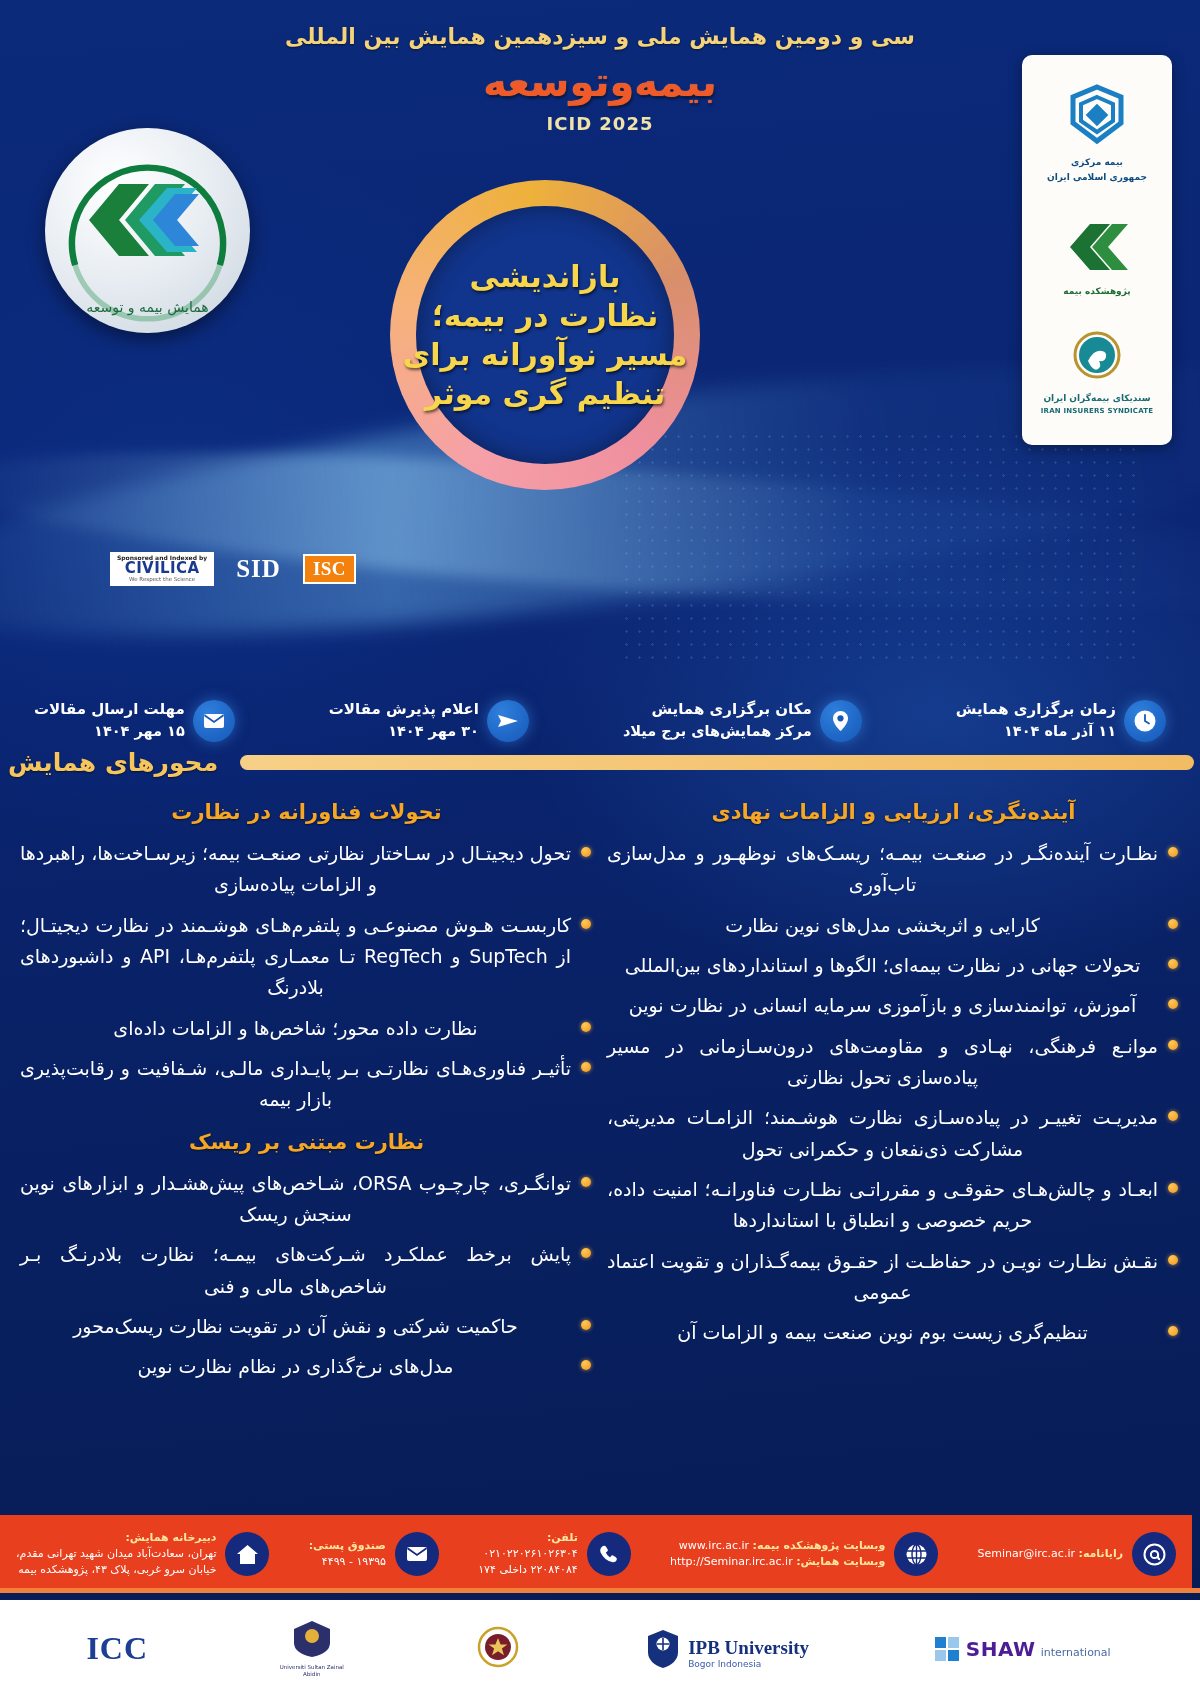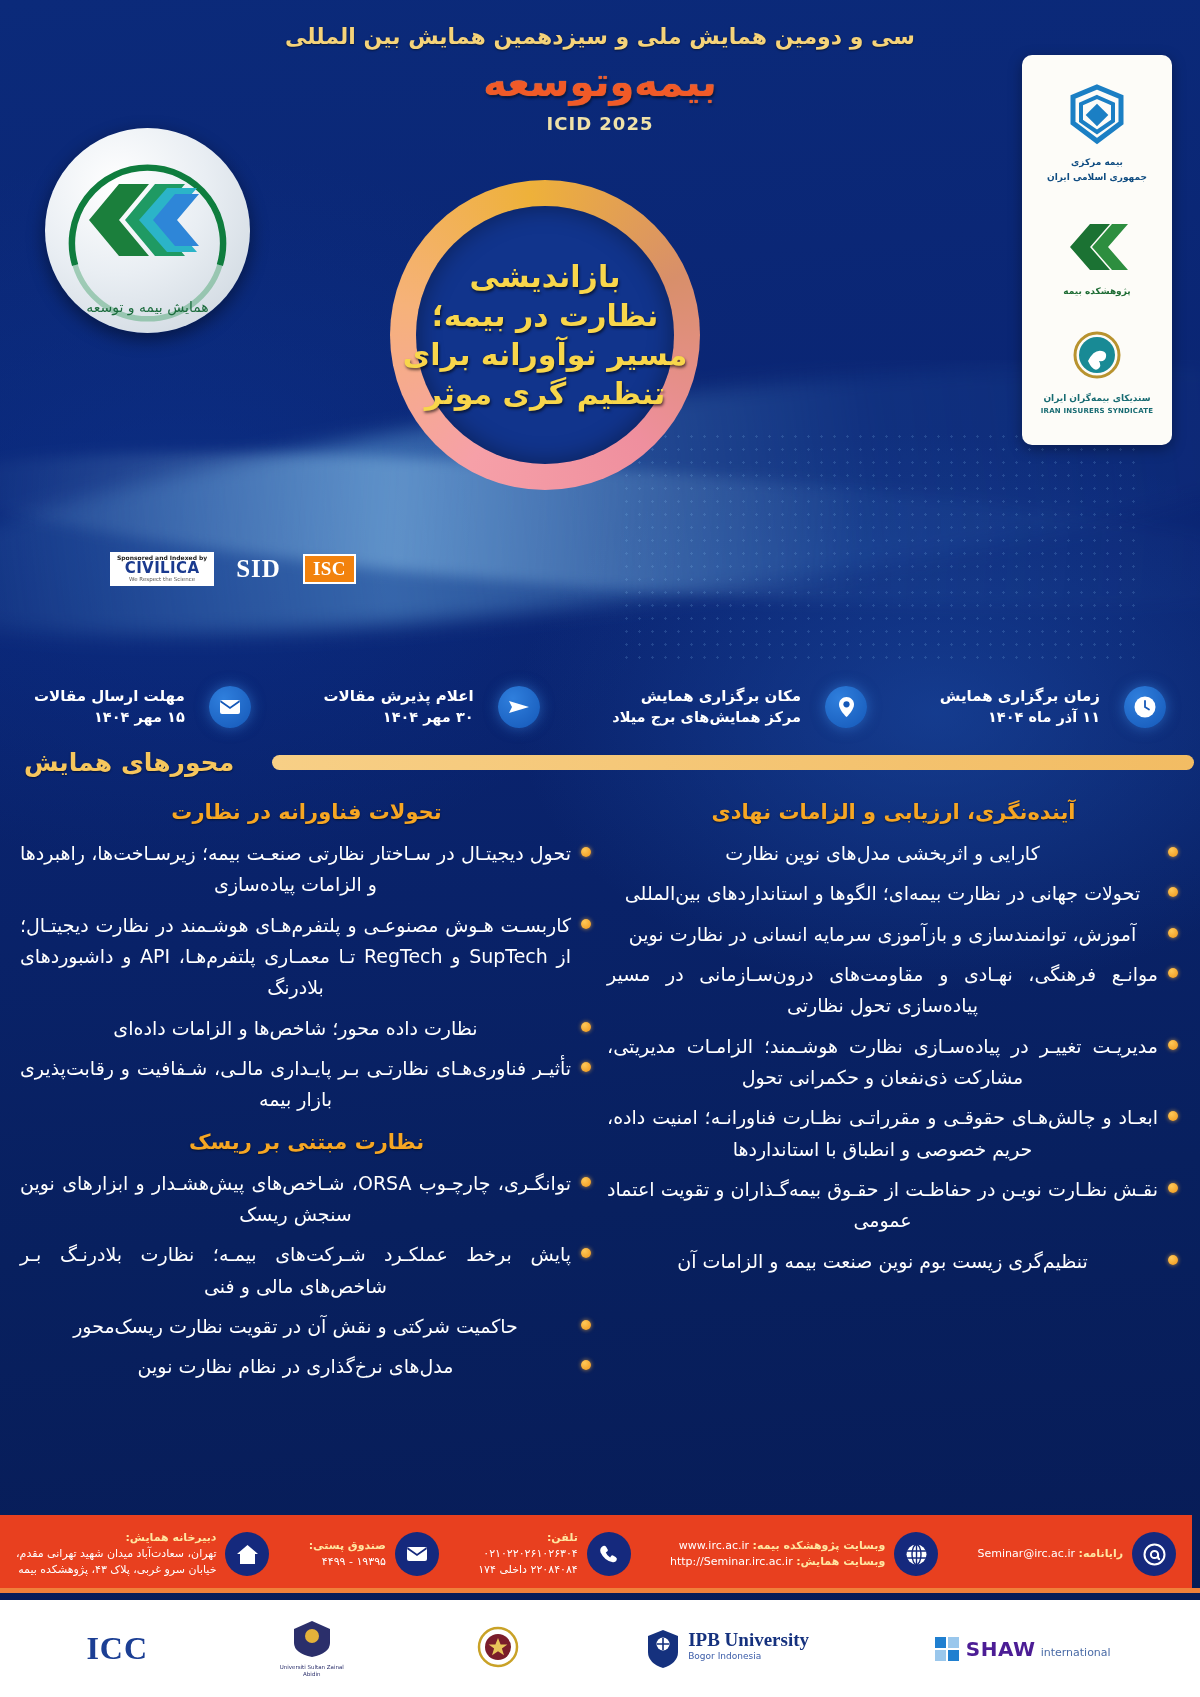--- a/index.html
+++ b/index.html
@@ -69,36 +69,36 @@
   .sid { color:#fff; font-weight:bold; font-size:25px; font-family:"Liberation Serif",serif; letter-spacing:1px; }
   .civ { background:#fff; padding:3px 7px; text-align:center; line-height:1.05; }
   .civ .t1 { font-size:6px; font-weight:bold; color:#222; }
   .civ .t2 { font-size:15px; font-weight:bold; color:#1a3a8f; letter-spacing:.4px; }
   .civ .t3 { font-size:5.5px; color:#555; }
 
   
   .infostrip { position:absolute; top:672px; left:0; right:0; height:70px;
      display:flex; flex-direction:row-reverse; justify-content:space-between;
      padding:0 34px; z-index:6; }
-  .infoitem { display:flex; flex-direction:row; align-items:center; gap:24px; }
+  .infoitem { display:flex; flex-direction:row; align-items:flex-end; gap:8px; }
   .infoicon { width:42px; height:42px; border-radius:50%;
      background:radial-gradient(circle at 35% 30%,#2f7fdd,#1558b8);
      box-shadow:0 0 14px rgba(60,140,230,.55); display:flex; align-items:center;
      justify-content:center; color:#fff; flex:0 0 auto; }
   .infotxt { text-align:right; color:#ffffff; line-height:1.45; }
   .infotxt .l { font-size:15px; font-weight:bold; }
   .infotxt .v { font-size:14.5px; font-weight:bold; }
 
   
   .banner { position:absolute; top:748px; left:0; right:0; height:28px; z-index:6;
      display:flex; align-items:center; flex-direction:row-reverse; }
   .banner .bar { flex:1; height:15px; background:linear-gradient(90deg,#f7cf86,#f2bc63);
      border-radius:8px; margin-left:14px; margin-right:6px; }
   .banner .btxt { font-size:25px; font-weight:bold; color:#f6c65d; white-space:nowrap;
-     padding:0 24px; text-shadow:0 1px 2px rgba(0,0,0,.5); }
+     padding:0 8px; text-shadow:0 1px 2px rgba(0,0,0,.5); }
 
   
   .cols { position:absolute; top:786px; left:0; right:0; bottom:198px; display:flex;
      flex-direction:row-reverse; padding:0 20px; gap:14px; z-index:6; }
   .col { flex:1; }
   .sect { margin-bottom:8px; }
   .secthead { text-align:center; font-size:21px; font-weight:bold; color:#f6a623;
      text-shadow:0 1px 2px rgba(0,0,0,.5); margin:14px 0 14px; }
   ul.items { list-style:none; }
   ul.items li { position:relative; padding-right:22px; margin-bottom:9px;
@@ -290,20 +290,21 @@
           <li>حاکمیت شرکتی و نقش آن در تقویت نظارت ریسک‌محور</li>
           <li>مدل‌های نرخ‌گذاری در نظام نظارت نوین</li>
         </ul>
       </div>
     </div>
 
     <div class="col">
       <div class="sect">
         <div class="secthead">آینده‌نگری، ارزیابی و الزامات نهادی</div>
         <ul class="items">
+          <li>نظـارت آینده‌نگـر در صنعـت بیمـه؛ ریسـک‌های نوظهـور و مدل‌سازی تاب‌آوری</li>
           <li>کارایی و اثربخشی مدل‌های نوین نظارت</li>
           <li>تحولات جهانی در نظارت بیمه‌ای؛ الگوها و استانداردهای بین‌المللی</li>
           <li>آموزش، توانمندسازی و بازآموزی سرمایه انسانی در نظارت نوین</li>
           <li>موانـع فرهنگی، نهـادی و مقاومت‌های درون‌سـازمانی در مسیر پیاده‌سازی تحول نظارتی</li>
           <li>مدیریـت تغییـر در پیاده‌سـازی نظارت هوشـمند؛ الزامـات مدیریتی، مشارکت ذی‌نفعان و حکمرانی تحول</li>
         </ul>
       </div>
       <div class="sect">
         <ul class="items">
           <li>ابعـاد و چالش‌هـای حقوقـی و مقرراتـی نظـارت فناورانـه؛ امنیت داده، حریم خصوصی و انطباق با استانداردها</li>
@@ -401,21 +402,21 @@
       </svg>
       <div style="font-size:5.5px;color:#2b2f6b;max-width:78px;line-height:1.2;margin-top:1px;">Universiti Sultan Zainal Abidin</div>
     </div>
     <div class="sp">
       <svg width="46" height="44" viewBox="0 0 46 44">
         <circle cx="23" cy="22" r="19" fill="none" stroke="#c9a227" stroke-width="2.5"></circle>
         <circle cx="23" cy="22" r="13" fill="#7a1d2b"></circle>
         <path d="M23 13 l2.6 6.4 h6.8 l-5.5 4.2 2.1 6.6 L23 26.3 l-6 3.9 2.1 -6.6 -5.5 -4.2 h6.8 z" fill="#e8c45a"></path>
       </svg>
     </div>
-    <div class="sp" style="display:flex;flex-direction:row-reverse;align-items:flex-start;gap:8px;">
+    <div class="sp" style="display:flex;flex-direction:row-reverse;align-items:flex-end;gap:8px;">
       <svg width="34" height="40" viewBox="0 0 34 40">
         <path d="M17 1 L32 7 L32 23 Q32 34 17 39 Q2 34 2 23 L2 7 Z" fill="#15317e"></path>
         <circle cx="17" cy="15" r="6.5" fill="#fff"></circle>
         <path d="M17 9 v12 M11 15 h12" stroke="#15317e" stroke-width="1.6"></path>
       </svg>
       <div style="text-align:left;">
         <div style="font-size:19px;font-weight:bold;color:#15317e;font-family:'Liberation Serif',serif;">IPB University</div>
         <div style="font-size:9px;color:#3b5ca8;">Bogor Indonesia</div>
       </div>
     </div>

